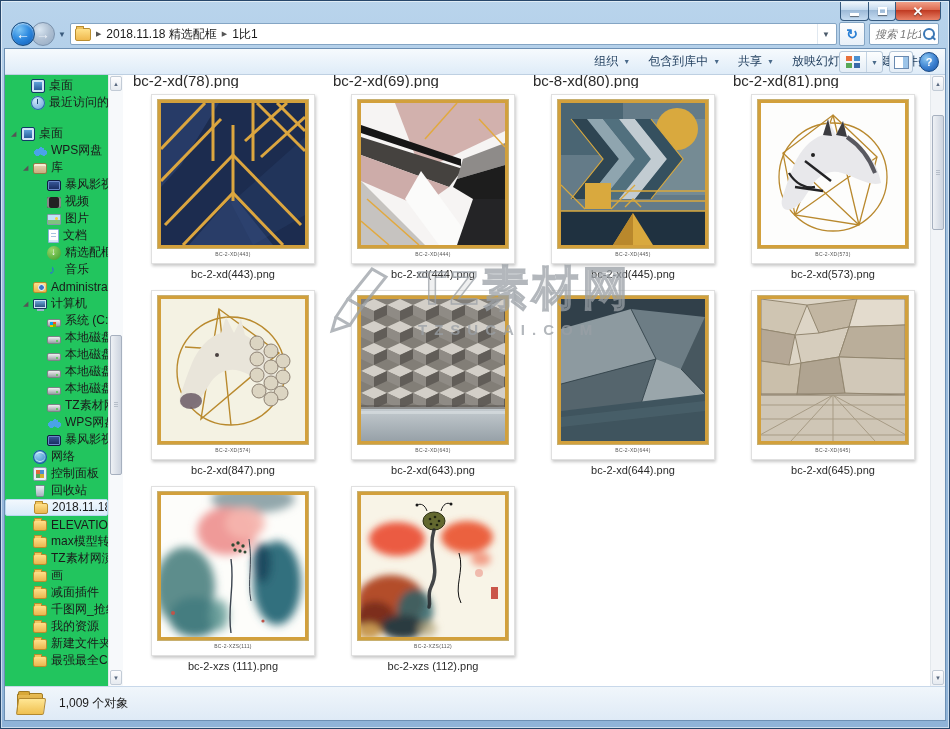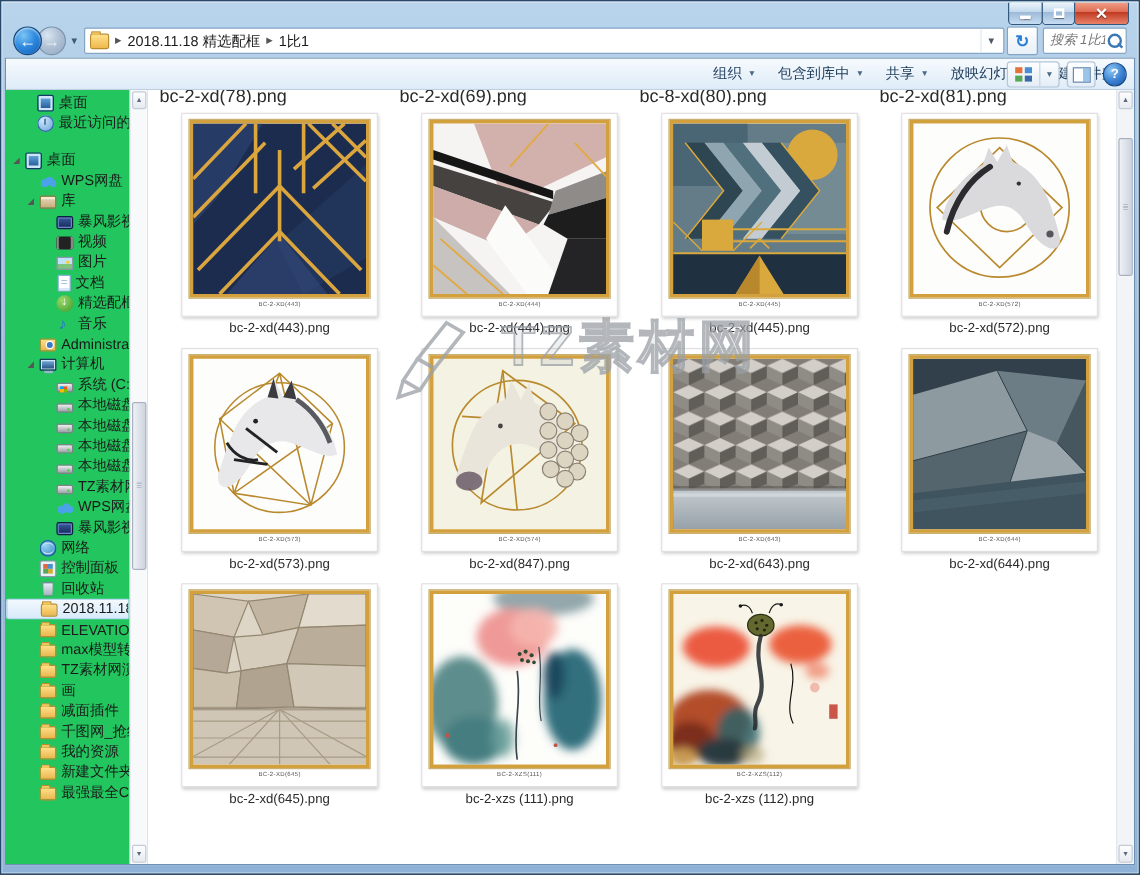--- a/index.html
+++ b/index.html
@@ -451,40 +451,20 @@
                     <polygon points="72,110 92,142 52,142" fill="#d9a93e"></polygon>
                     <polygon points="72,110 72,142 52,142" fill="#b9882c"></polygon>
                   </svg>
                 </div>
                 <div class="cap">BC-2-XD(445)</div>
               </div>
               <div class="fname">bc-2-xd(445).png</div>
             </div>
 
 
-            <div class="cell">
-              <div class="card">
-                <div class="frame">
-                  <svg viewBox="0 0 144 142" preserveAspectRatio="none">
-                    <rect width="144" height="142" fill="#fdfdfc"></rect>
-                    <g stroke="#b9892e" stroke-width="1.4" fill="none">
-                      <circle cx="72" cy="70" r="58"></circle>
-                      <polygon points="72,20 124,70 72,120 20,70"></polygon>
-                      <circle cx="78" cy="68" r="22"></circle>
-                    </g>
-                    <path d="M24,80 C28,58 44,42 58,34 L63,20 L70,32 L78,18 L83,32 C96,36 106,48 112,62 C117,74 120,86 122,94 C124,103 118,107 110,102 C102,97 98,90 93,82 C86,70 76,66 64,70 C50,74 36,84 24,80 Z" fill="#dadadd"></path>
-                    <path d="M28,90 C34,64 48,46 64,36" stroke="#2c2c30" stroke-width="5" fill="none" stroke-linecap="round"></path>
-                    <circle cx="114" cy="92" r="3" fill="#55555a"></circle>
-                    <circle cx="88" cy="50" r="1.8" fill="#333"></circle>
-                  </svg>
-                </div>
-                <div class="cap">BC-2-XD(572)</div>
-              </div>
-              <div class="fname">bc-2-xd(572).png</div>
-            </div>
 
             <div class="cell">
               <div class="card">
                 <div class="frame">
                   <svg viewBox="0 0 144 142" preserveAspectRatio="none">
                     <rect width="144" height="142" fill="#fdfdfc"></rect>
                     <g stroke="#b9892e" stroke-width="1.3" fill="none">
                       <circle cx="72" cy="74" r="54"></circle>
                       <polygon points="72,12 116,54 98,122 34,112 22,50"></polygon>
                       <path d="M72,12 L98,122 M116,54 L34,112 M22,50 L98,122 M34,112 L72,12"></path>
@@ -706,27 +686,35 @@
         <div class="wm">
           <svg width="80" height="70" viewBox="0 0 80 70">
             <g stroke="#9aa0a6" stroke-width="3" fill="none">
               <polygon points="8,52 20,34 34,42 22,60"></polygon>
               <polygon points="20,34 44,4 58,12 34,42"></polygon>
               <polyline points="8,52 4,66 22,60"></polyline>
             </g>
           </svg>
           <div class="wm-text">
             <div class="big">TZ素材网</div>
+            <div class="dom">TZSUCAI.COM</div>
           </div>
         </div>
 
         <div class="sb" style="right:0;left:auto;">
           <div class="btn up">▲</div>
           <div class="thumb" style="top:40px;height:115px;"></div>
           <div class="btn dn">▼</div>
         </div>
       </div>
 
     </div>
 
+    <div class="statusbar">
+      <div class="bigfolder">
+        <div class="back"></div>
+          <div class="front"></div>
+      </div>
+      <span class="stext">1,009 个对象</span>
+    </div>
 
   </div>
 </div>
 
 </body></html>

